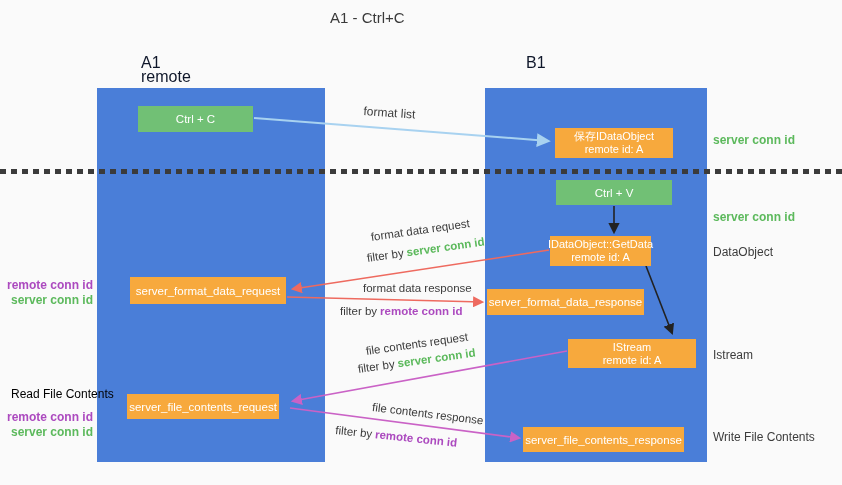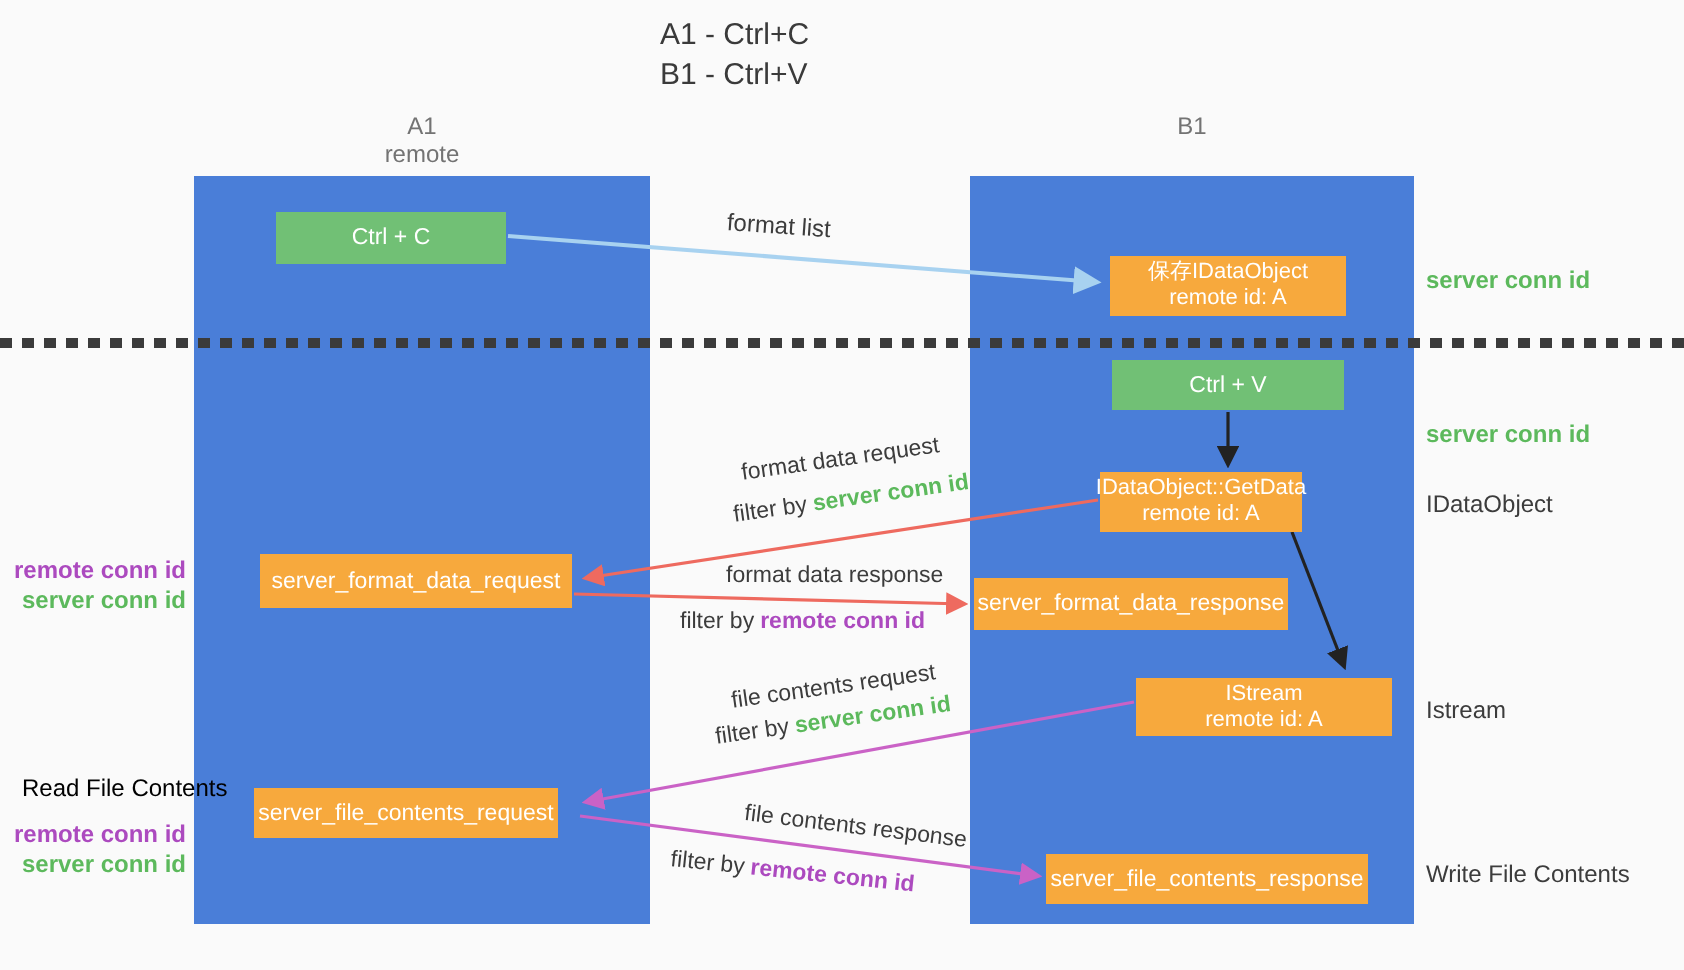--- a/index.html
+++ b/index.html
@@ -2,22 +2,22 @@
 <html style="--background: #fafafa; --lifeline-blue: #4a7ed8; --green-box: #71c075; --orange-box: #f7a93d; --red-arrow: #ee6a5f; --magenta-arrow: #ca62c6; --lightblue-arrow: #a8d2f0; --black-arrow: #222222; --green-text: #5cb95c; --purple-text: #ac4abf;"><head>
 <meta charset="utf-8">
 <style>
   html,body{margin:0;padding:0;}
   body{font-family:"Liberation Sans",sans-serif;background:var(--background,#fafafa);}
   .page{position:relative;width:842px;height:485px;background:var(--background,#fafafa);overflow:hidden;}
 
   .title{position:absolute;left:330px;top:8px;width:180px;text-align:left;
          font-size:15px;color:#3a3a3a;line-height:20px;}
 
-  .col-header{position:absolute;top:56px;width:140px;text-align:center;
-              font-size:12px;color:#737373;line-height:14px;}
+  .col-header{position:absolute;top:56px;width:140px;
+              font-size:16px;color:#0f172a;line-height:14px;}
   .col-header.a1{left:141px;}
   .col-header.b1{left:526px;}
 
   .lifeline{position:absolute;top:88px;height:374px;background:var(--lifeline-blue,#4a7ed8);}
   .lifeline.a1{left:97px;width:228px;}
   .lifeline.b1{left:485px;width:222px;}
 
   .dotted-divider{position:absolute;left:0;top:169px;width:842px;height:5px;
     background:repeating-linear-gradient(90deg,#3b3b3b 0 6px,transparent 6px 11px);}
 
@@ -49,21 +49,20 @@
   .side-right{position:absolute;left:713px;font-size:12px;color:#3c3c3c;white-space:nowrap;}
   .side-right.green-t{color:var(--green-text,#5cb95c);font-weight:700;}
 </style>
 </head>
 <body>
 
 <div class="page">
 
   <div class="title">
     <div>A1 - Ctrl+C</div>
-    <div>B1 - Ctrl+V</div>
   </div>
 
   <div class="col-header a1">
     <div>A1</div>
     <div>remote</div>
   </div>
   <div class="col-header b1">
     <div>B1</div>
   </div>
 
@@ -150,17 +149,17 @@
     <div class="green-t">server conn id</div>
   </div>
   <div class="side-left plain" style="top:387px;padding-left:11px;">Read File Contents</div>
   <div class="side-left" style="top:410px;">
     <div class="purple-t">remote conn id</div>
     <div class="green-t">server conn id</div>
   </div>
 
   <div class="side-right green-t" style="top:133px;">server conn id</div>
   <div class="side-right green-t" style="top:210px;">server conn id</div>
-  <div class="side-right" style="top:245px;">IDataObject</div>
+  <div class="side-right" style="top:245px;">DataObject</div>
   <div class="side-right" style="top:348px;">Istream</div>
   <div class="side-right" style="top:430px;">Write File Contents</div>
 
 </div>
 
 </body></html>

